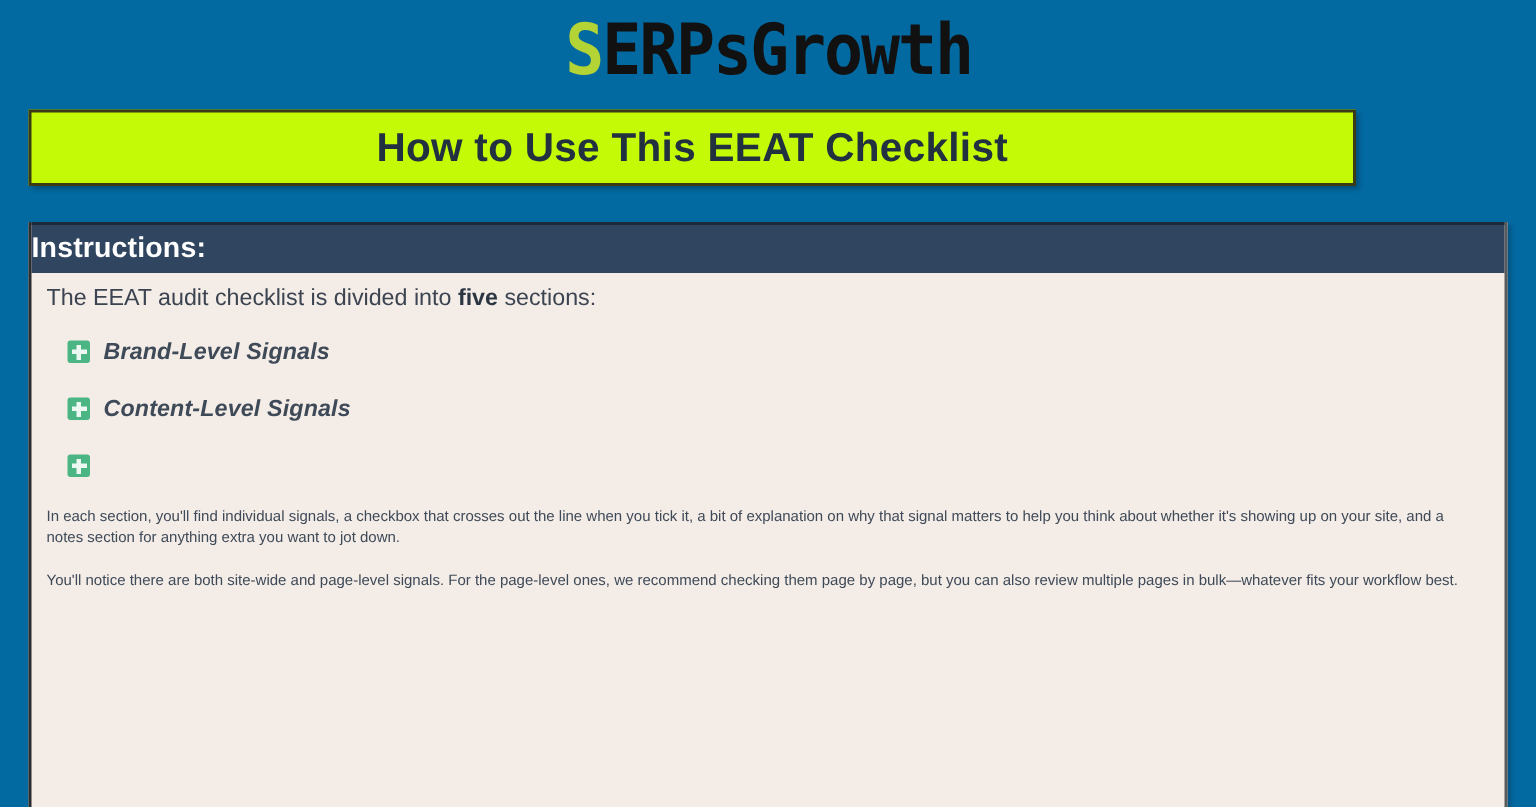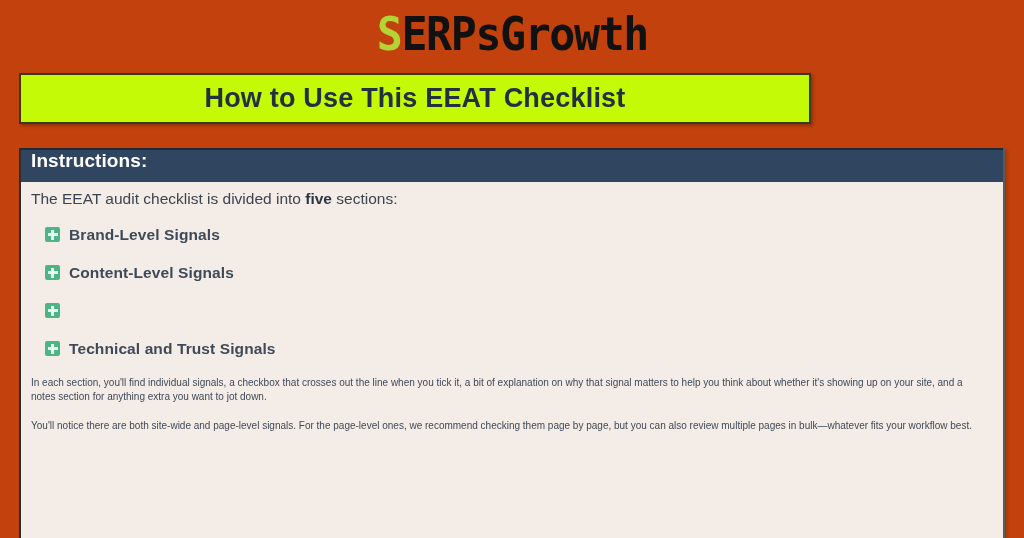--- a/index.html
+++ b/index.html
@@ -10,21 +10,21 @@
     height: 538px;
     overflow: hidden;
     background: #ffffff;
     font-family: "Liberation Sans", sans-serif;
   }
 
   .page {
     position: relative;
     width: 1024px;
     height: 538px;
-    background: #c2410c;
+    background: #0369a1;
   }
 
   
   .logo-wrap {
     width: 100%;
     text-align: center;
     padding-top: 6px;
     height: 64px;
   }
   .logo {
@@ -39,21 +39,21 @@
     transform-origin: center;
     white-space: nowrap;
   }
   .logo .accent { color: #b4d334; }
 
   
   .title-banner {
     position: absolute;
     left: 19px;
     top: 73px;
-    width: 792px;
+    width: 885px;
     height: 51px;
     background: #c4fa05;
     border: 2px solid #3a3a16;
     display: flex;
     align-items: center;
     justify-content: center;
     box-shadow: 2px 2px 3px rgba(0,0,0,0.25);
   }
   .title-banner-text {
     font-size: 27px;
@@ -73,22 +73,21 @@
     border-left: 2px solid #2c2c2c;
     border-right: 2px solid #5a5a5a;
     background: #f4ece7;
     box-shadow: 2px 2px 3px rgba(0,0,0,0.20);
   }
   .panel-header {
     height: 34px;
     background: #2f4560;
     border-top: 2px solid #1c2a3a;
     display: flex;
-    align-items: flex-start;
-    padding-left: 10px;
+    align-items: center;
   }
   .panel-header-text {
     color: #ffffff;
     font-size: 19px;
     font-weight: 700;
     letter-spacing: 0.1px;
   }
   .panel-body {
     padding: 6px 14px 0 10px;
     color: #3b4450;
@@ -105,20 +104,21 @@
   
   .sections-list {
     list-style: none;
     margin: 4px 0 8px 0;
     padding: 0 0 0 14px;
   }
   .sections-list li {
     display: flex;
     align-items: center;
     height: 38px;
+    font-style: italic;
   }
   .plus-icon {
     position: relative;
     width: 15px;
     height: 15px;
     min-width: 15px;
     background: #4bb583;
     border-radius: 2px;
     margin-right: 9px;
     display: inline-block;
@@ -181,24 +181,20 @@
           <span class="plus-icon"></span>
           <span class="section-label">Brand-Level Signals</span>
         </li>
         <li>
           <span class="plus-icon"></span>
           <span class="section-label">Content-Level Signals</span>
         </li>
         <li>
           <span class="plus-icon"></span>
         </li>
-        <li>
-          <span class="plus-icon"></span>
-          <span class="section-label">Technical and Trust Signals</span>
-        </li>
       </ul>
 
       <p class="body-para">In each section, you'll find individual signals, a checkbox that crosses out the line when you tick it, a bit of explanation on why that signal matters to help you think about whether it's showing up on your site, and a notes section for anything extra you want to jot down.</p>
       <p class="body-para last">You'll notice there are both site-wide and page-level signals. For the page-level ones, we recommend checking them page by page, but you can also review multiple pages in bulk—whatever fits your workflow best.</p>
 
     </div>
   </div>
 
 </div>
 

